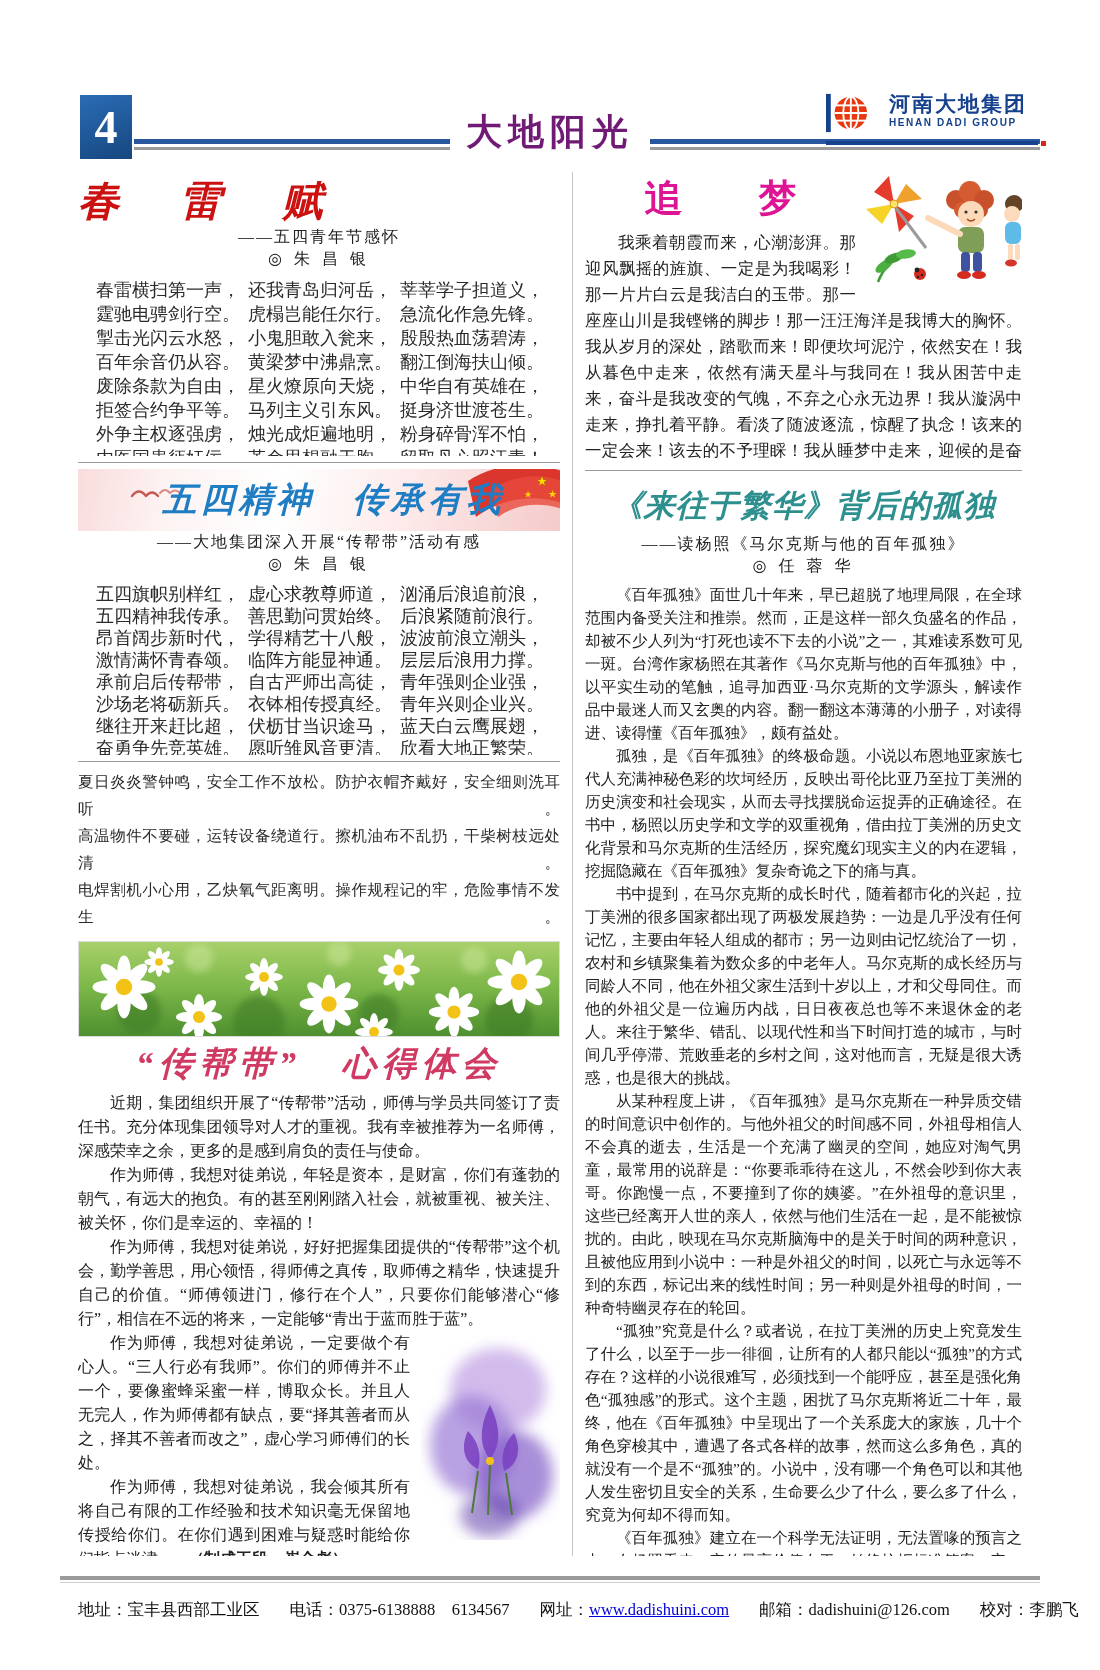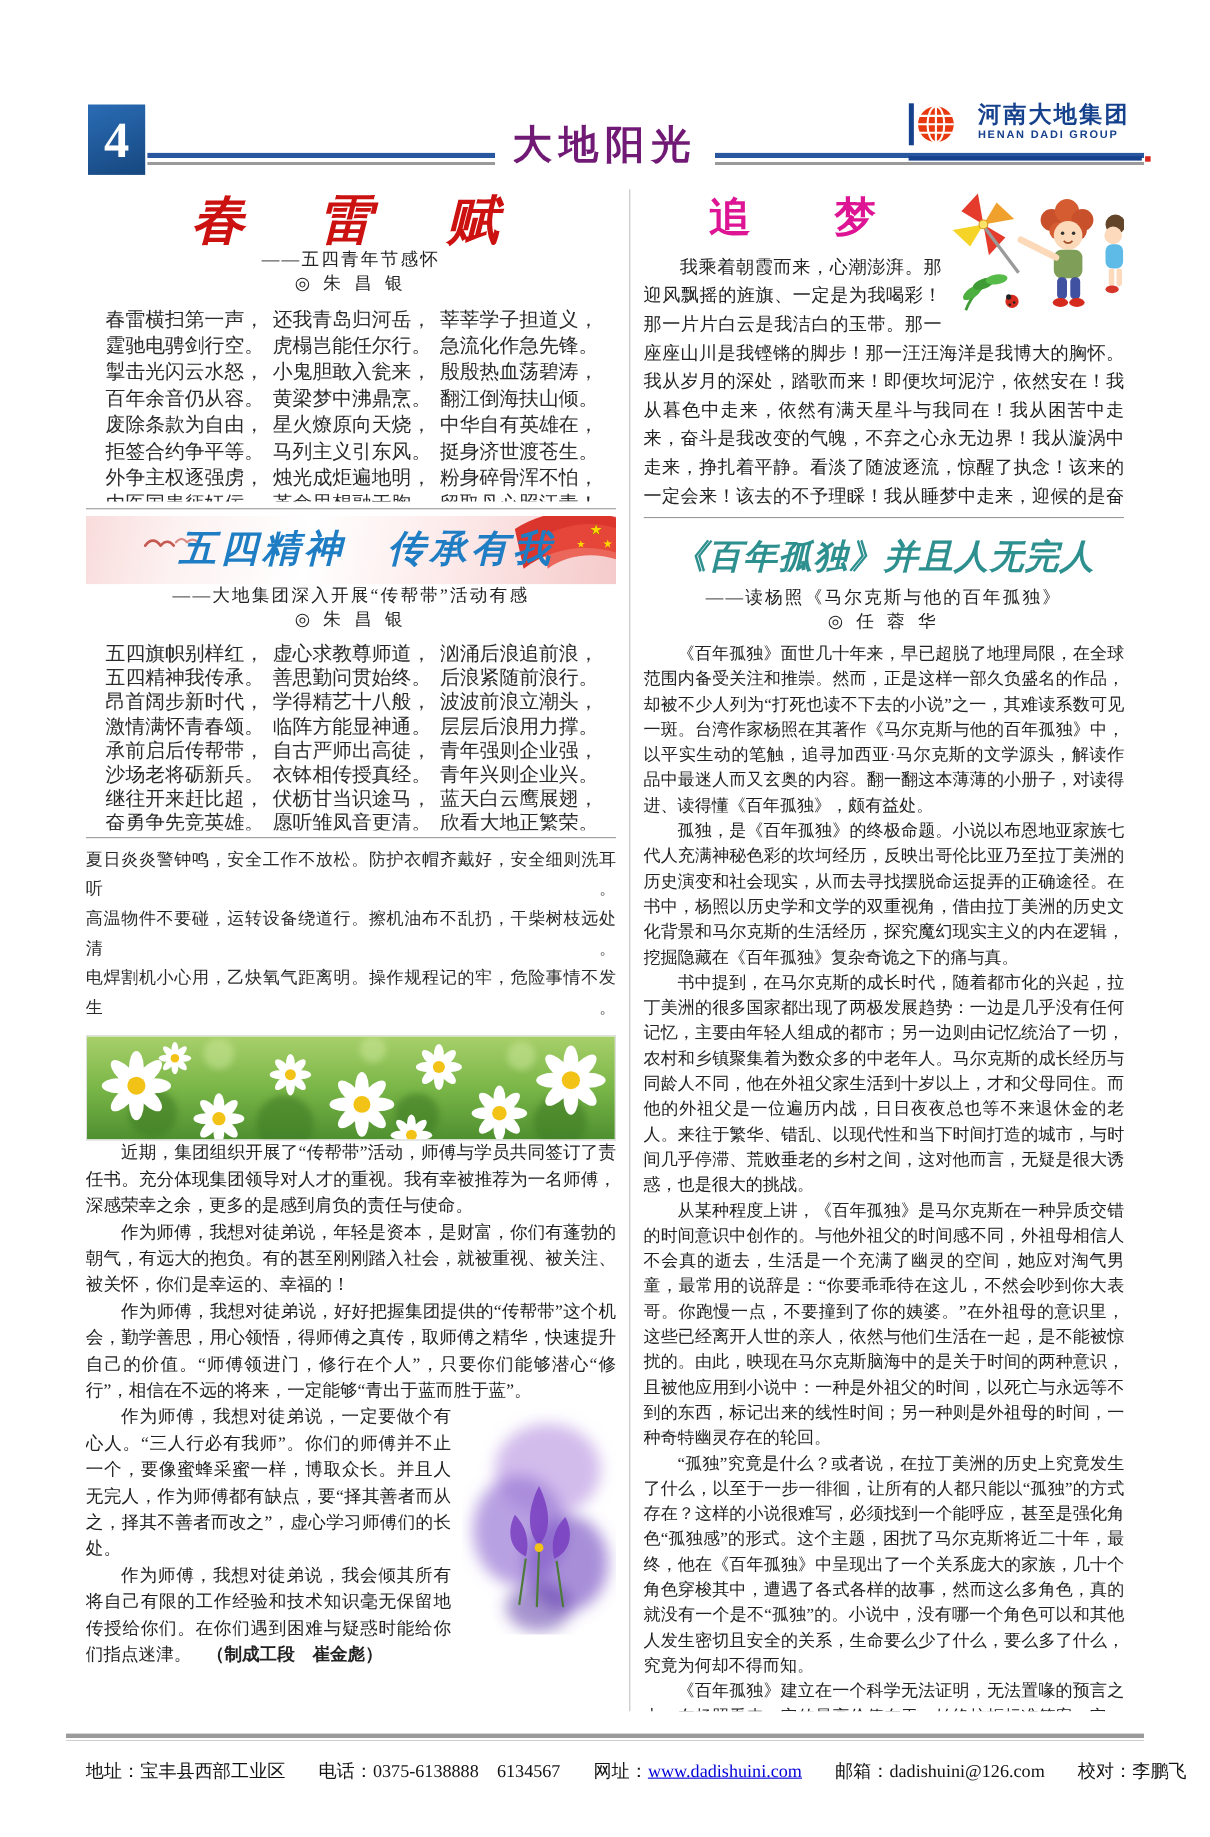--- a/index.html
+++ b/index.html
@@ -30,21 +30,21 @@
   .col-left { width:482px; overflow:hidden; }
   .col-divider { width:1px; background:#c3c3c3; margin:4px 12px 0 12px; }
   .col-right { width:437px; overflow:hidden; }
   .rule { border:none; border-top:1px solid #9a9a9a; margin:6px 0; }
 
   .subtitle { text-align:center; font-size:16px; color:#222; letter-spacing:2px; line-height:22px; }
   .author { text-align:center; font-size:16px; color:#222; letter-spacing:4px; line-height:22px; }
 
   
   .art-chunlei { height:288px; overflow:hidden; padding-top:8px; }
-  .chunlei-title { text-align:center; color:#cc1111; font-size:48px; line-height:50px; font-weight:bold; font-style:italic; letter-spacing:10px; }
+  .chunlei-title { text-align:left; color:#cc1111; font-size:41px; line-height:50px; font-weight:bold; font-style:italic; letter-spacing:10px; }
   .poem { display:flex; justify-content:space-between; padding:8px 16px 0 18px;align-items:flex-end; }
   .poem-col { display:flex; flex-direction:column; }
   .poem-line { font-size:18px; line-height:24px; color:#2a2a2a; white-space:nowrap; }
   .art-wusi { height:286px; overflow:hidden; }
   .art-wusi .poem-line { line-height:22px; }
   .banner { position:relative; height:62px; overflow:hidden;
     background:linear-gradient(100deg,#f9dcdc 0%,#fdf2f2 18%,#ffffff 42%,#fdeaea 68%,#f5caca 100%); }
   .banner-title { position:relative; z-index:2; text-align:center; color:#1f7dc4; font-size:34px; line-height:62px; font-weight:bold; font-style:italic; letter-spacing:4px;padding-left:29px; }
   .banner-flag { position:absolute; right:0; top:0; z-index:1; }
   .banner-birds { position:absolute; left:52px; top:16px; z-index:1; }
@@ -266,20 +266,21 @@
           <use href="#daisy" transform="translate(250,62) scale(1.4)"></use>
           <use href="#daisy" transform="translate(320,28) scale(1.0)"></use>
           <use href="#daisy" transform="translate(375,70) scale(1.2)"></use>
           <use href="#daisy" transform="translate(440,40) scale(1.5)"></use>
           <use href="#daisy" transform="translate(80,20) scale(0.7)"></use>
           <use href="#daisy" transform="translate(295,90) scale(0.9)"></use>
         </svg>
       </div>
 
       <div class="art-mentor">
+        <div class="mentor-title">“传帮带”　心得体会</div>
         <p>近期，集团组织开展了“传帮带”活动，师傅与学员共同签订了责任书。充分体现集团领导对人才的重视。我有幸被推荐为一名师傅，深感荣幸之余，更多的是感到肩负的责任与使命。</p>
         <p>作为师傅，我想对徒弟说，年轻是资本，是财富，你们有蓬勃的朝气，有远大的抱负。有的甚至刚刚踏入社会，就被重视、被关注、被关怀，你们是幸运的、幸福的！</p>
         <p>作为师傅，我想对徒弟说，好好把握集团提供的“传帮带”这个机会，勤学善思，用心领悟，得师傅之真传，取师傅之精华，快速提升自己的价值。“师傅领进门，修行在个人”，只要你们能够潜心“修行”，相信在不远的将来，一定能够“青出于蓝而胜于蓝”。</p>
         <div>
           <span class="flower-float">
             <svg width="140" height="205" viewBox="0 0 140 205">
               <defs>
                   <filter id="wblur">
                     <feGaussianBlur stdDeviation="7"></feGaussianBlur>
                   </filter>
@@ -361,21 +362,21 @@
             </g>
           </svg>
         </span>
         <div class="dream-title">追　　梦</div>
         <p><span>我乘着朝霞而来，心潮澎湃。那迎风飘摇的旌旗、一定是为我喝彩！那一片片白云是我洁白的玉带。那一座座山川是我铿锵的脚步！那一汪汪海洋是我博大的胸怀。我从岁月的深处，踏歌而来！即便坎坷泥泞，依然安在！我从暮色中走来，依然有满天星斗与我同在！我从困苦中走来，奋斗是我改变的气魄，不弃之心永无边界！我从漩涡中走来，挣扎着平静。看淡了随波逐流，惊醒了执念！该来的一定会来！该去的不予理睬！我从睡梦中走来，迎候的是奋斗精彩。</span></p>
       </div>
 
       <hr class="rule">
 
       <div class="art-solitude">
-        <div class="solitude-title">《百年孤独》并且人无完人</div>
+        <div class="solitude-title">《来往于繁华》背后的孤独</div>
         <div class="subtitle">——读杨照《马尔克斯与他的百年孤独》</div>
         <div class="author">◎ 任 蓉 华</div>
         <p>《百年孤独》面世几十年来，早已超脱了地理局限，在全球范围内备受关注和推崇。然而，正是这样一部久负盛名的作品，却被不少人列为“打死也读不下去的小说”之一，其难读系数可见一斑。台湾作家杨照在其著作《马尔克斯与他的百年孤独》中，以平实生动的笔触，追寻加西亚·马尔克斯的文学源头，解读作品中最迷人而又玄奥的内容。翻一翻这本薄薄的小册子，对读得进、读得懂《百年孤独》，颇有益处。</p>
         <p>孤独，是《百年孤独》的终极命题。小说以布恩地亚家族七代人充满神秘色彩的坎坷经历，反映出哥伦比亚乃至拉丁美洲的历史演变和社会现实，从而去寻找摆脱命运捉弄的正确途径。在书中，杨照以历史学和文学的双重视角，借由拉丁美洲的历史文化背景和马尔克斯的生活经历，探究魔幻现实主义的内在逻辑，挖掘隐藏在《百年孤独》复杂奇诡之下的痛与真。</p>
         <p>书中提到，在马尔克斯的成长时代，随着都市化的兴起，拉丁美洲的很多国家都出现了两极发展趋势：一边是几乎没有任何记忆，主要由年轻人组成的都市；另一边则由记忆统治了一切，农村和乡镇聚集着为数众多的中老年人。马尔克斯的成长经历与同龄人不同，他在外祖父家生活到十岁以上，才和父母同住。而他的外祖父是一位遍历内战，日日夜夜总也等不来退休金的老人。来往于繁华、错乱、以现代性和当下时间打造的城市，与时间几乎停滞、荒败垂老的乡村之间，这对他而言，无疑是很大诱惑，也是很大的挑战。</p>
         <p>从某种程度上讲，《百年孤独》是马尔克斯在一种异质交错的时间意识中创作的。与他外祖父的时间感不同，外祖母相信人不会真的逝去，生活是一个充满了幽灵的空间，她应对淘气男童，最常用的说辞是：“你要乖乖待在这儿，不然会吵到你大表哥。你跑慢一点，不要撞到了你的姨婆。”在外祖母的意识里，这些已经离开人世的亲人，依然与他们生活在一起，是不能被惊扰的。由此，映现在马尔克斯脑海中的是关于时间的两种意识，且被他应用到小说中：一种是外祖父的时间，以死亡与永远等不到的东西，标记出来的线性时间；另一种则是外祖母的时间，一种奇特幽灵存在的轮回。</p>
         <p>“孤独”究竟是什么？或者说，在拉丁美洲的历史上究竟发生了什么，以至于一步一徘徊，让所有的人都只能以“孤独”的方式存在？这样的小说很难写，必须找到一个能呼应，甚至是强化角色“孤独感”的形式。这个主题，困扰了马尔克斯将近二十年，最终，他在《百年孤独》中呈现出了一个关系庞大的家族，几十个角色穿梭其中，遭遇了各式各样的故事，然而这么多角色，真的就没有一个是不“孤独”的。小说中，没有哪一个角色可以和其他人发生密切且安全的关系，生命要么少了什么，要么多了什么，究竟为何却不得而知。</p>
         <p>《百年孤独》建立在一个科学无法证明，无法置喙的预言之上。在杨照看来，它的最高价值在于，始终抗拒标准答案。它一直在测探，甚至在挑动、开发你内在不能且不应该由标准答案来决定的那些部分。</p>
       </div>
     </div>

